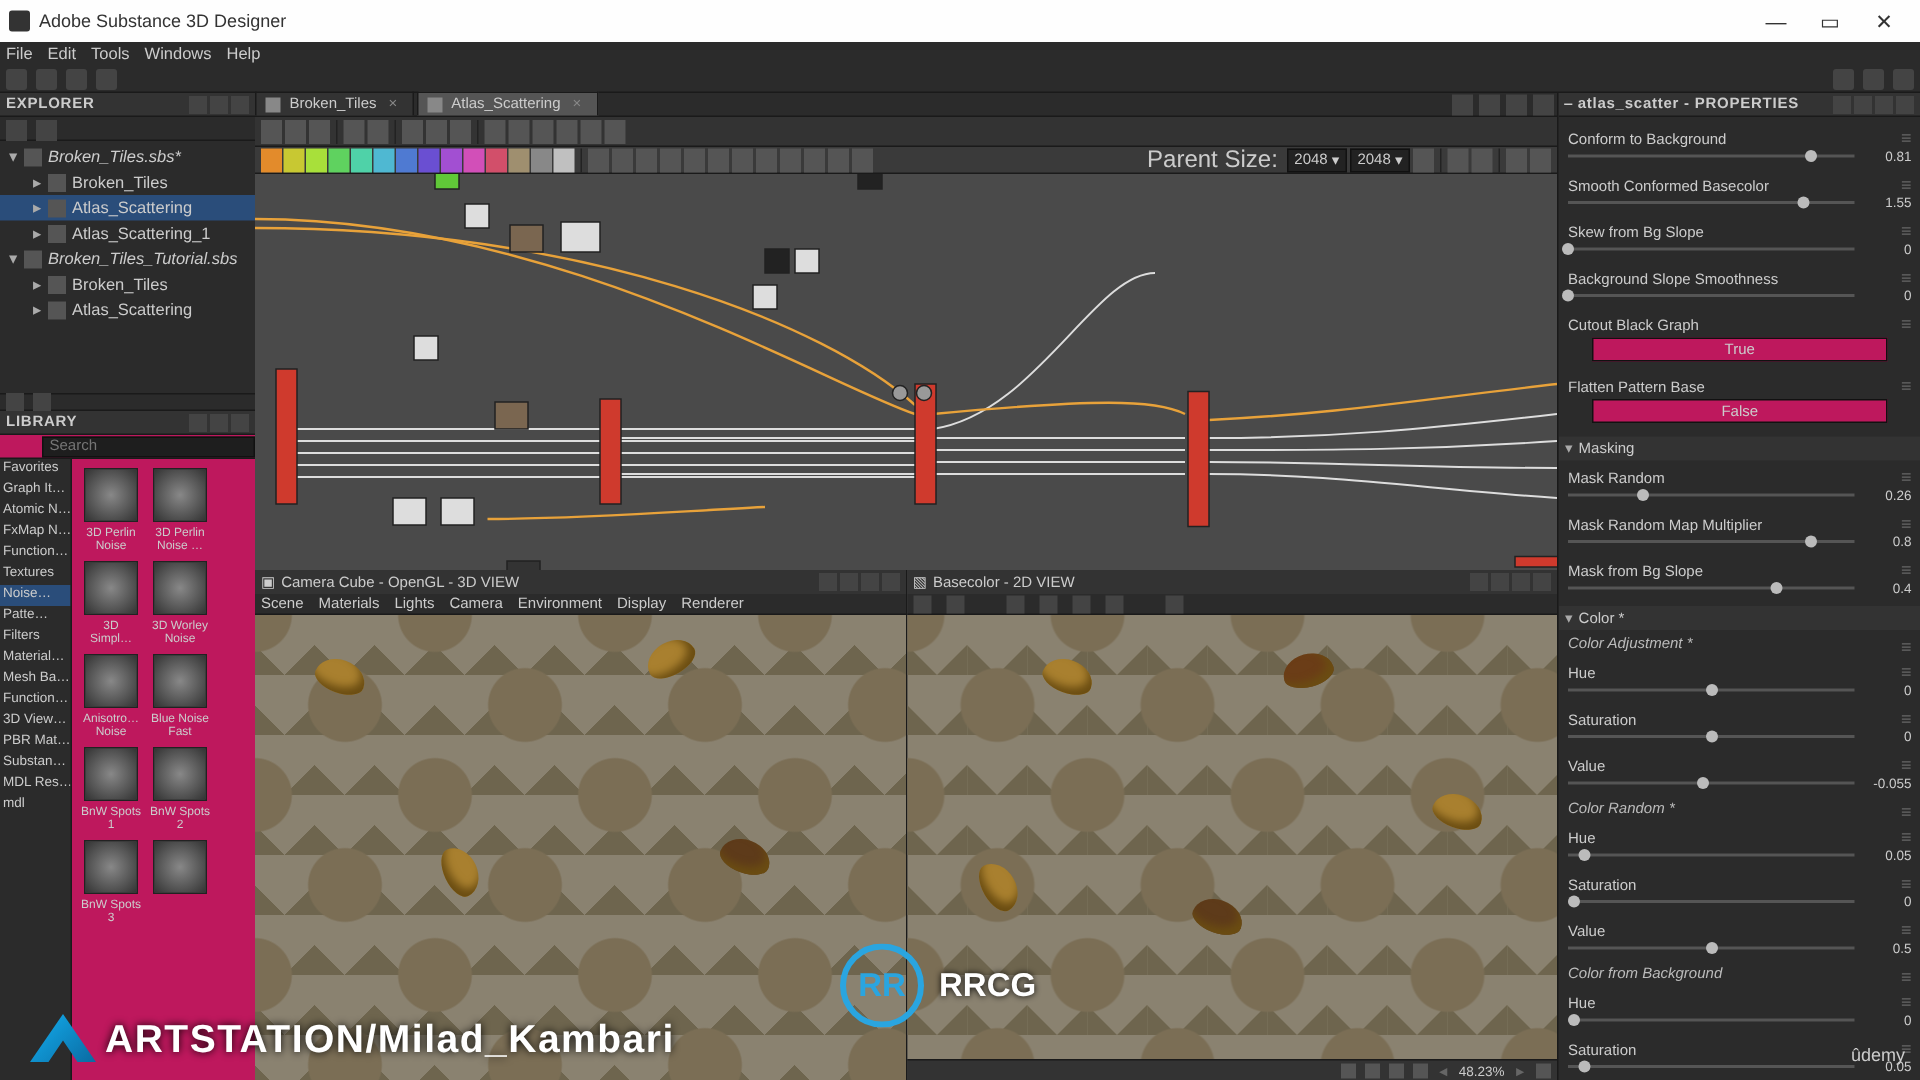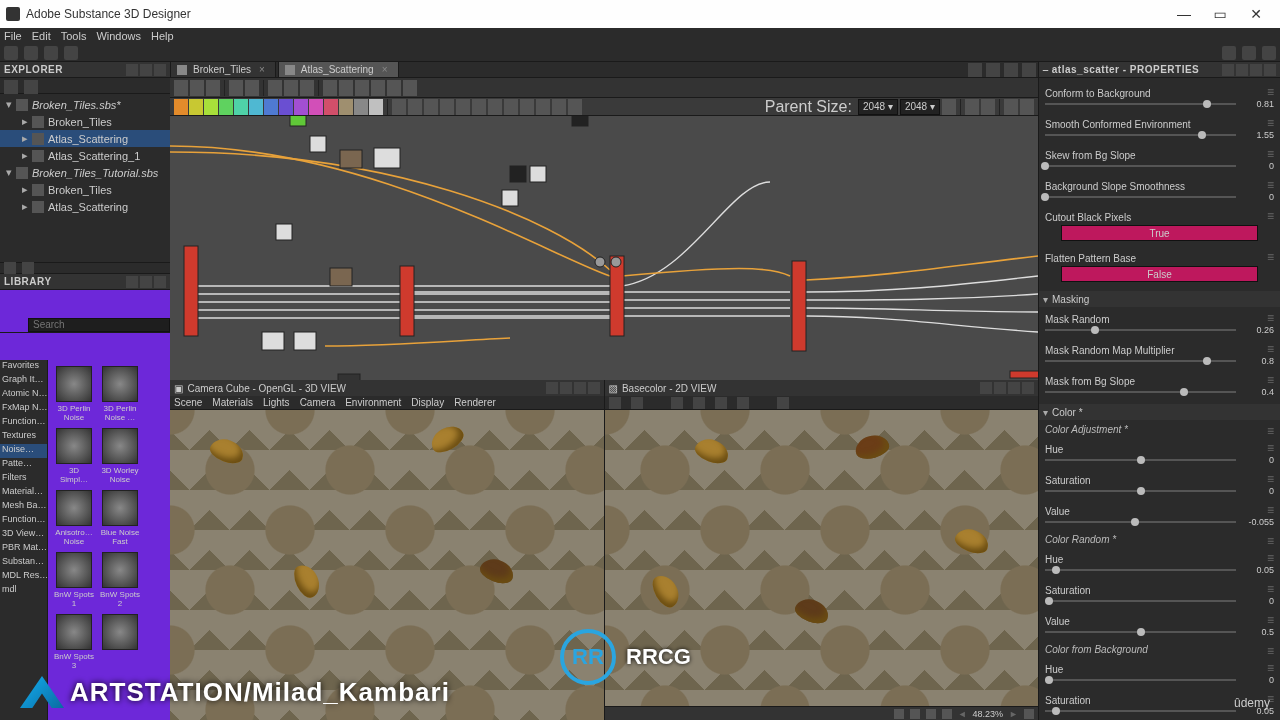--- a/index.html
+++ b/index.html
@@ -14,21 +14,21 @@
 
 .menubar { height:16px; background:#2b2b2b; display:flex; align-items:center; padding:0 4px; gap:10px; font-size:11px; }
 .menubar span { cursor:default; }
 
 
 .mini-toolbar { height:18px; background:#2b2b2b; display:flex; align-items:center; gap:6px; padding:0 4px; border-bottom:1px solid #1a1a1a; }
 .mini-toolbar .tbtn { width:14px; height:14px; background:#444; border-radius:2px; }
 
 
 .main { display:flex; height:658px; }
-.left-col { width:170px; display:flex; flex-direction:column; background:#6d28d9; }
+.left-col { width:170px; display:flex; flex-direction:column; background:#be185d; }
 .center-col { flex:1; display:flex; flex-direction:column; background:#555; }
 .right-col { width:242px; background:#2b2b2b; border-left:1px solid #1a1a1a; overflow:hidden; }
 
 
 .panel-head { height:16px; background:#333; display:flex; align-items:center; padding:0 4px; font-size:10px; font-weight:bold; letter-spacing:.5px; border-bottom:1px solid #1a1a1a; }
 .panel-head .spacer { flex:1; }
 .panel-head .hbtn { width:12px; height:12px; background:#444; margin-left:2px; }
 
 
 .explorer { height:200px; display:flex; flex-direction:column; }
@@ -40,21 +40,21 @@
 .tree .tnode .ticon { width:12px; height:12px; background:#555; margin-right:4px; }
 .tree .tlabel { font-size:11px; font-style:italic; }
 .tree .child { padding-left:22px; font-style:normal; }
 .tree .sel { background:#2a4d7a; }
 
 
 .midbar { height:12px; border-top:1px solid #1a1a1a; border-bottom:1px solid #1a1a1a; background:#2b2b2b; display:flex; align-items:center; padding:0 4px; gap:6px; }
 .midbar .tbtn { width:12px; height:12px; background:#444; }
 
 
-.library { flex:1; display:flex; flex-direction:column;gap:27px; }
+.library { flex:1; display:flex; flex-direction:column; }
 .library .ltoolbar { height:16px; display:flex; align-items:center; gap:4px; padding:2px 20px; border-bottom:1px solid #1a1a1a; }
 .library .ltoolbar .tbtn { width:14px; height:14px; background:#444; }
 .library .ltoolbar input { flex:1; background:#1e1e1e; border:1px solid #111; color:#ccc; height:14px; font-size:10px; padding:0 4px; }
 .library .lbody { flex:1; display:flex; }
 .library .cats { width:48px; background:#2b2b2b; border-right:1px solid #1a1a1a; overflow:hidden; }
 .library .cats .cat { height:14px; font-size:9px; padding:0 2px; white-space:nowrap; overflow:hidden; cursor:default; }
 .library .cats .catsel { background:#2a4d7a; }
 .library .grid { flex:1; display:flex; flex-wrap:wrap; align-content:flex-start; gap:6px; padding:6px; overflow:auto; }
 .library .cell { width:40px; display:flex; flex-direction:column; align-items:center; }
 .library .thumb { width:36px; height:36px; background:#666 radial-gradient(#888,#333); border:1px solid #222; }
@@ -524,21 +524,21 @@
             </div>
             <div class="slider">
               <div class="track">
                 <div class="knob" style="left:85%"></div>
               </div>
               <div class="pval">0.81</div>
             </div>
           </div>
           <div class="prop-row">
             <div class="plabel">
-              <span>Smooth Conformed Environment</span>
+              <span>Smooth Conformed Basecolor</span>
               <span class="pmenu">≡</span>
             </div>
             <div class="slider">
               <div class="track">
                 <div class="knob" style="left:82%"></div>
               </div>
               <div class="pval">1.55</div>
             </div>
           </div>
           <div class="prop-row">
@@ -560,21 +560,21 @@
             </div>
             <div class="slider">
               <div class="track">
                 <div class="knob" style="left:0%"></div>
               </div>
               <div class="pval">0</div>
             </div>
           </div>
           <div class="prop-row">
             <div class="plabel">
-              <span>Cutout Black Pixels</span>
+              <span>Cutout Black Graph</span>
               <span class="pmenu">≡</span>
             </div>
             <div class="btnrow">
               <div class="pbtn">True</div>
             </div>
           </div>
           <div class="prop-row">
             <div class="plabel">
               <span>Flatten Pattern Base</span>
               <span class="pmenu">≡</span>

